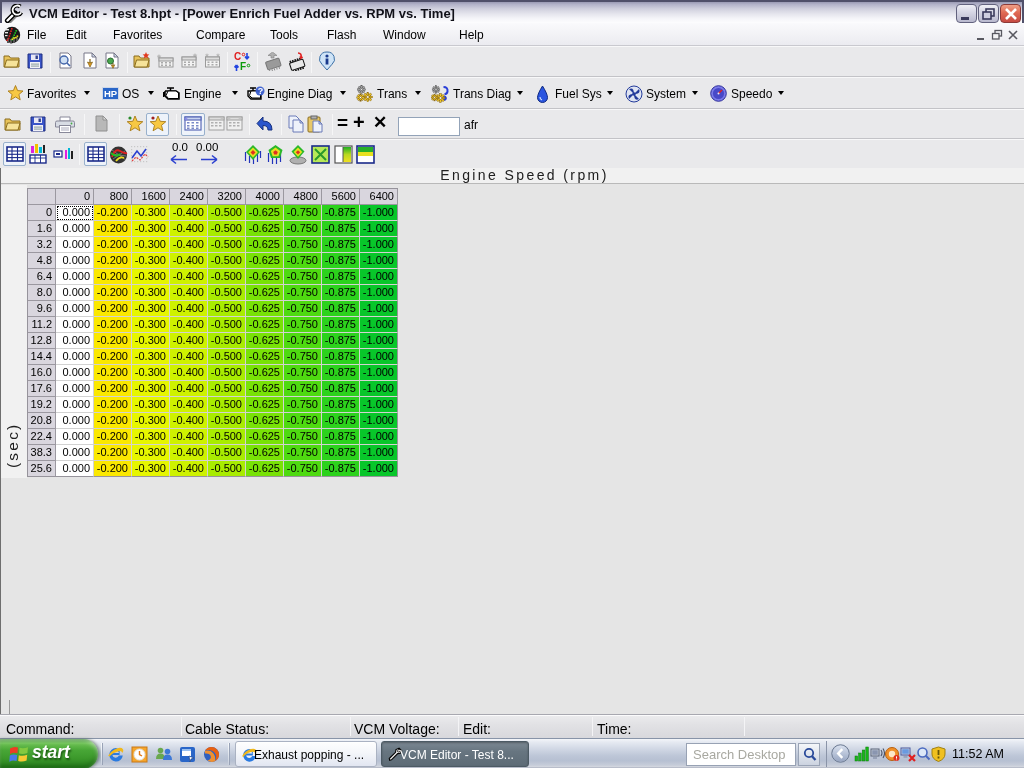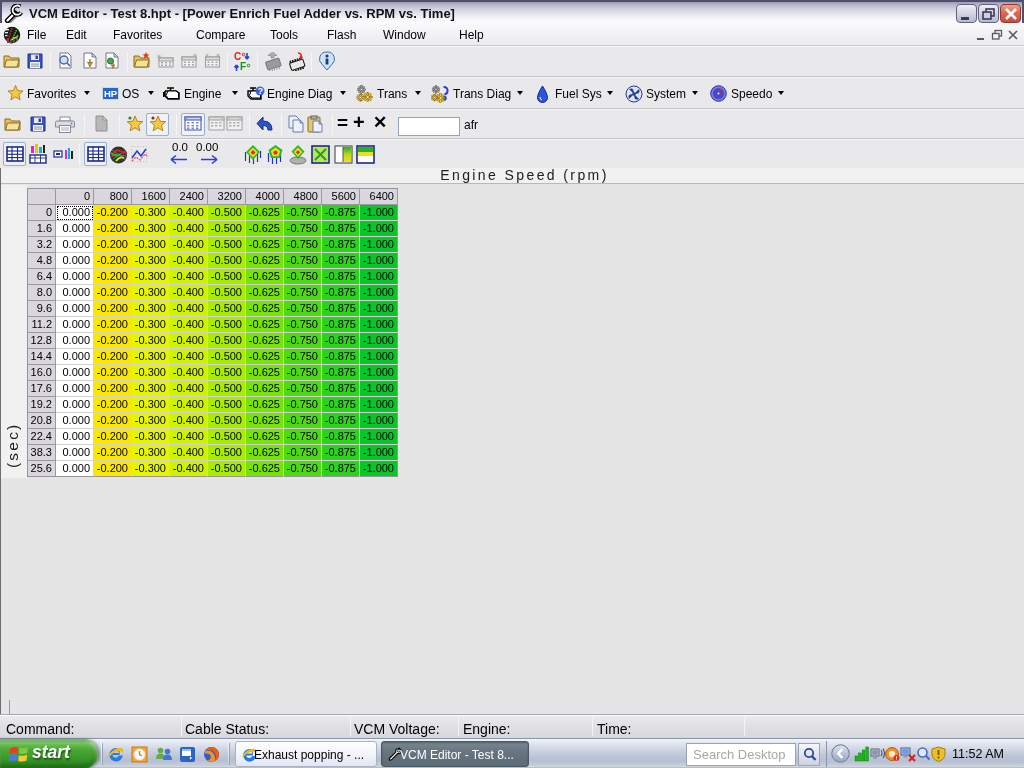--- a/index.html
+++ b/index.html
@@ -875,21 +875,21 @@
         </tr>
       </tbody>
     </table>
  <div class="abs" style="left:8px;top:532px;width:1px;height:14px;background:#9a9a9a"></div>
 </div>
 
 <div class="abs" id="status">
  <span class="pan" style="left:6px">Command:</span>
  <span class="pan" style="left:185px">Cable Status:</span>
  <span class="pan" style="left:354px">VCM Voltage:</span>
- <span class="pan" style="left:463px">Engine:</span>
+ <span class="pan" style="left:463px">Edit:</span>
  <span class="pan" style="left:597px">Time:</span>
  <div class="psep" style="left:181px"></div>
  <div class="psep" style="left:350px"></div>
  <div class="psep" style="left:458px"></div>
  <div class="psep" style="left:592px"></div>
  <div class="psep" style="left:744px"></div>
 </div>
 
 <div class="abs" id="task">
  <div id="startbtn">

